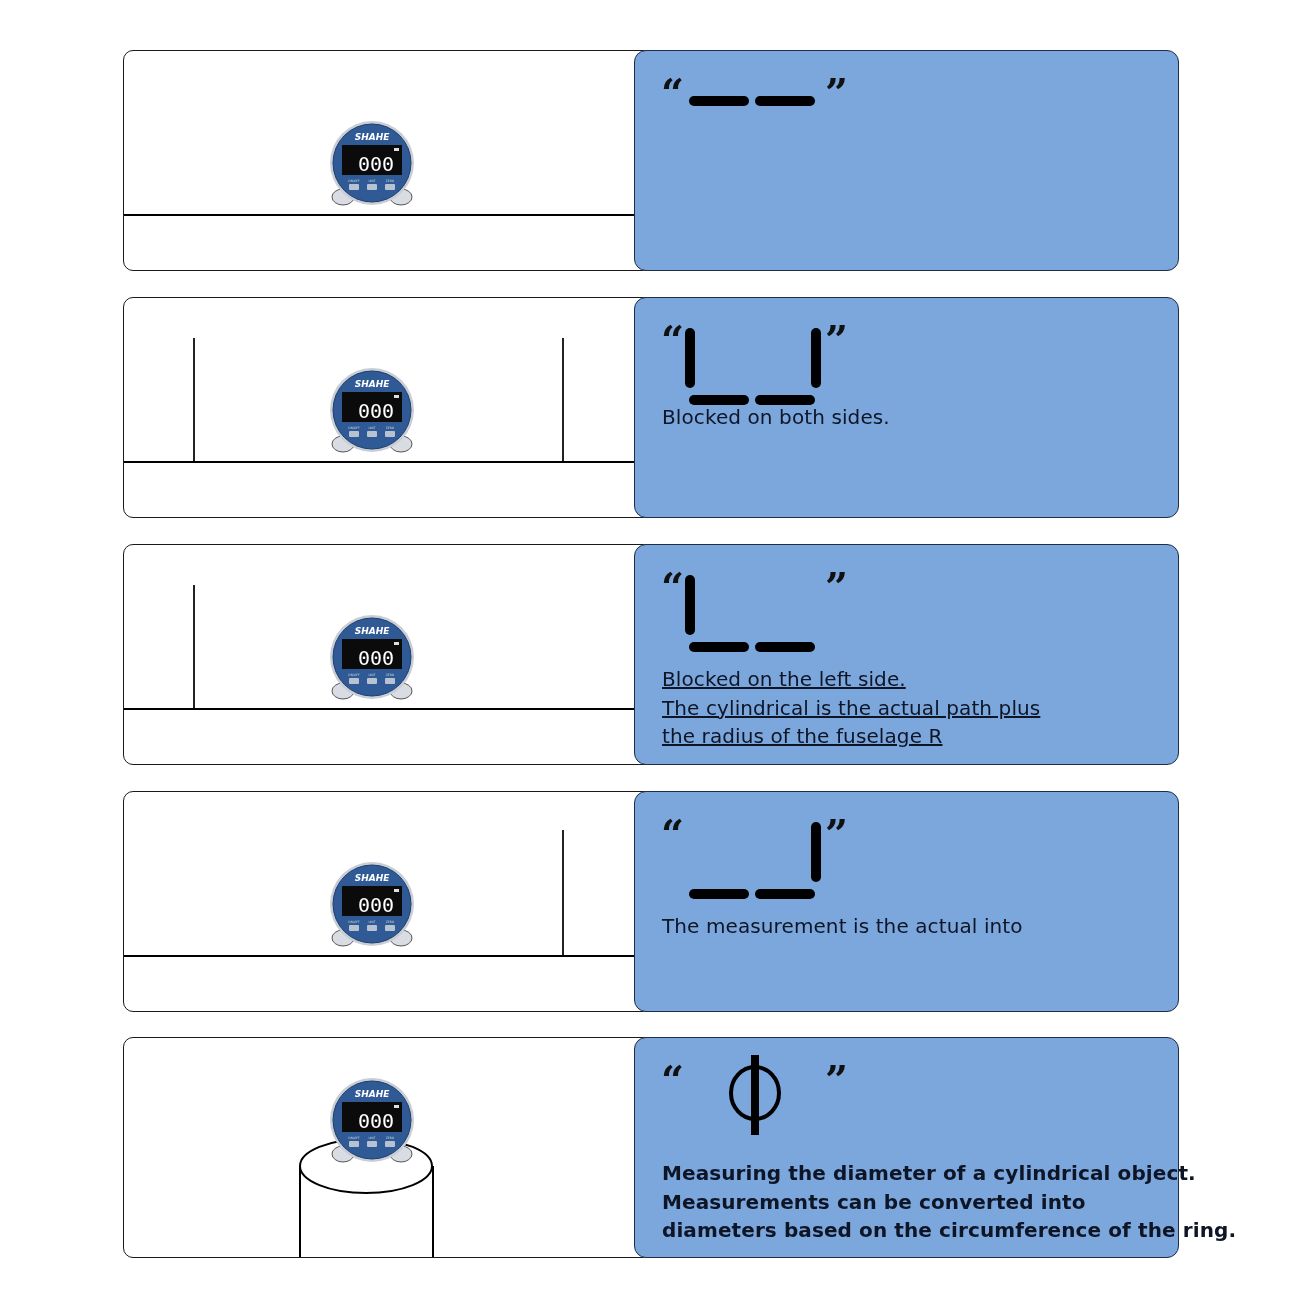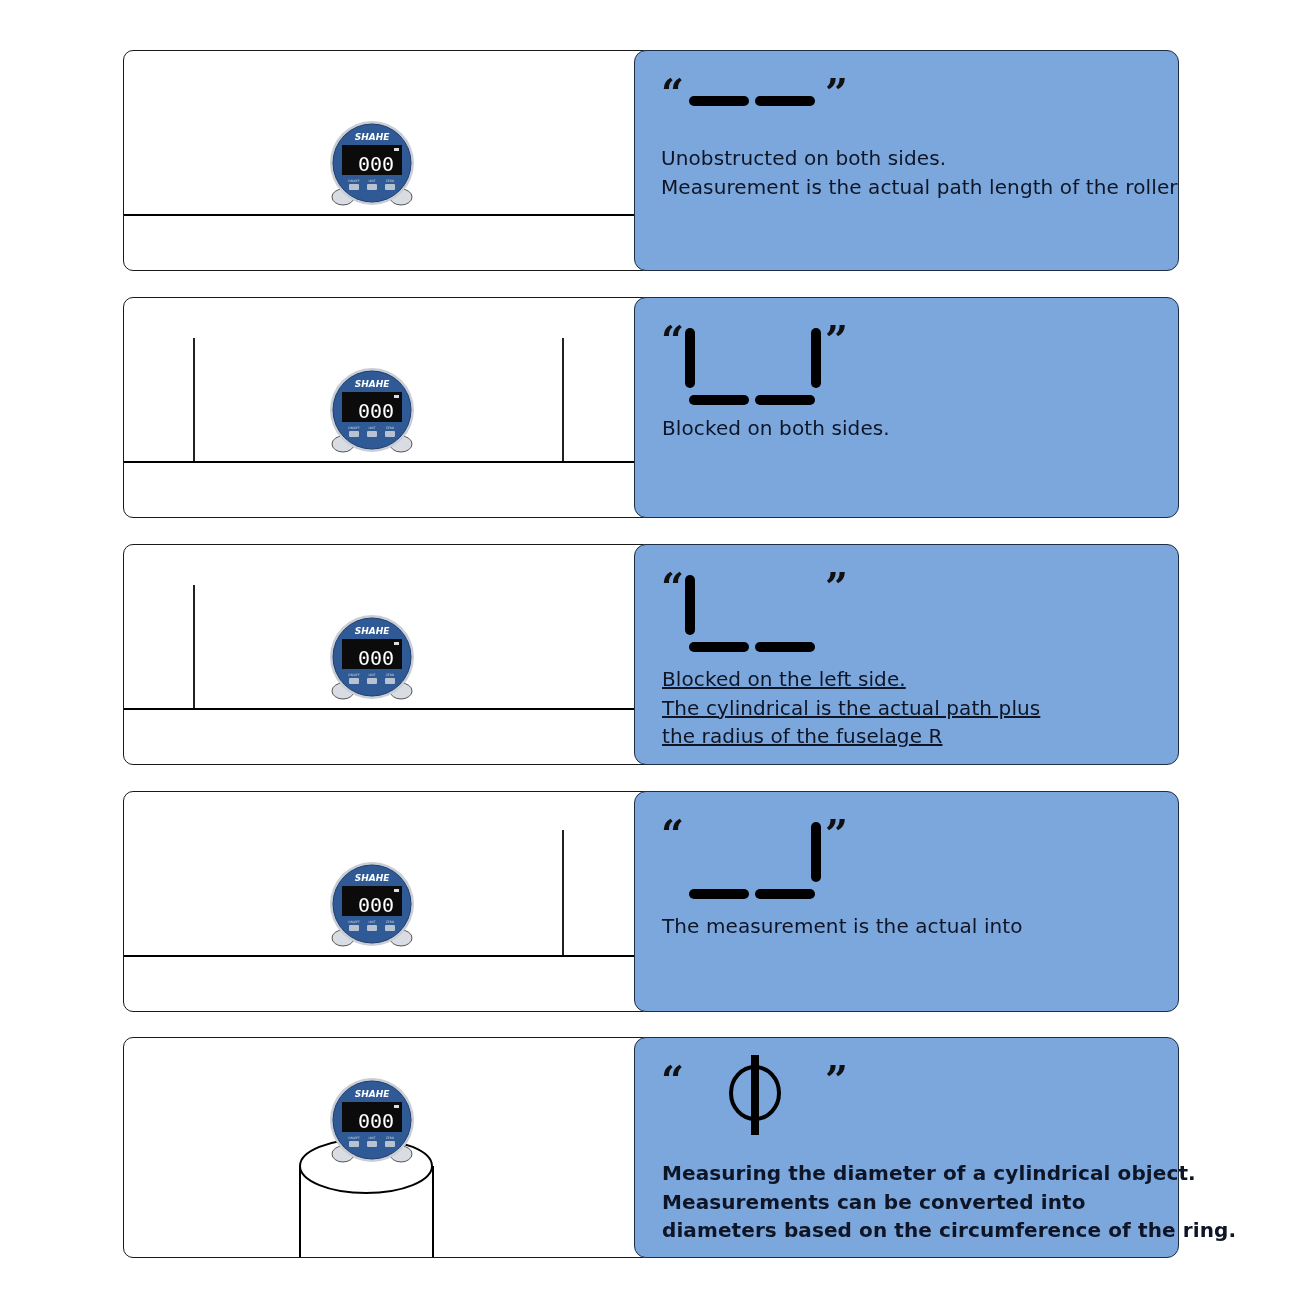--- a/index.html
+++ b/index.html
@@ -51,24 +51,20 @@
         <use href="#dev"></use>
       </svg>
   </div>
   <div class="right-box">
     <span class="q-open">“</span>
     <div>
       <div class="bar-h" style="left:54px;top:45px;"></div>
       <div class="bar-h" style="left:120px;top:45px;"></div>
     </div>
     <span class="q-close">”</span>
-    <div class="desc" style="top:93px;left:26px;">
-      <div>Unobstructed on both sides.</div>
-      <div>Measurement is the actual path length of the roller</div>
-    </div>
   </div>
 </div>
 
 <div class="row" style="top:297px;">
   <div class="left-box">
     <div class="wall" style="left:69px;top:40px;height:124px;"></div>
     <div class="wall" style="left:438px;top:40px;height:124px;"></div>
     <div class="ground" style="top:163px;"></div>
     <svg class="device" style="left:205px;top:70px;">
         <use href="#dev"></use>
@@ -76,21 +72,21 @@
   </div>
   <div class="right-box">
     <span class="q-open">“</span>
     <div>
       <div class="bar-v" style="left:50px;top:30px;height:60px;"></div>
       <div class="bar-v" style="left:176px;top:30px;height:60px;"></div>
       <div class="bar-h" style="left:54px;top:97px;"></div>
       <div class="bar-h" style="left:120px;top:97px;"></div>
     </div>
     <span class="q-close">”</span>
-    <div class="desc" style="top:116px;">
+    <div class="desc" style="top:105px;">
       <div>Blocked on both sides.</div>
     </div>
   </div>
 </div>
 
 <div class="row" style="top:544px;">
   <div class="left-box">
     <div class="wall" style="left:69px;top:40px;height:124px;"></div>
     <div class="ground" style="top:163px;"></div>
     <svg class="device" style="left:205px;top:70px;">

